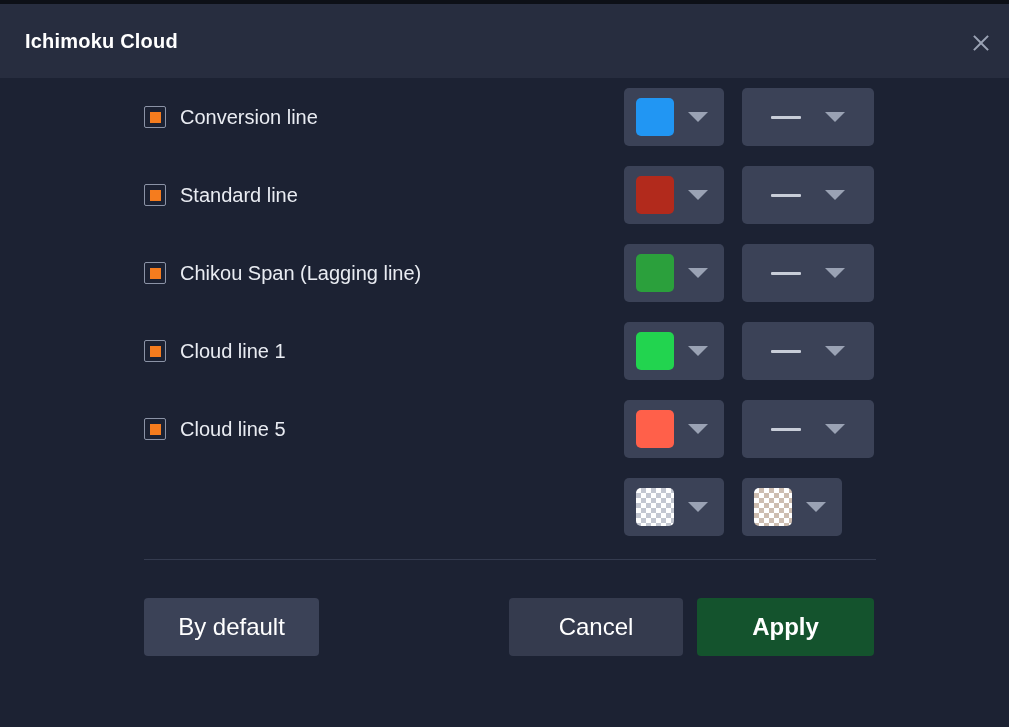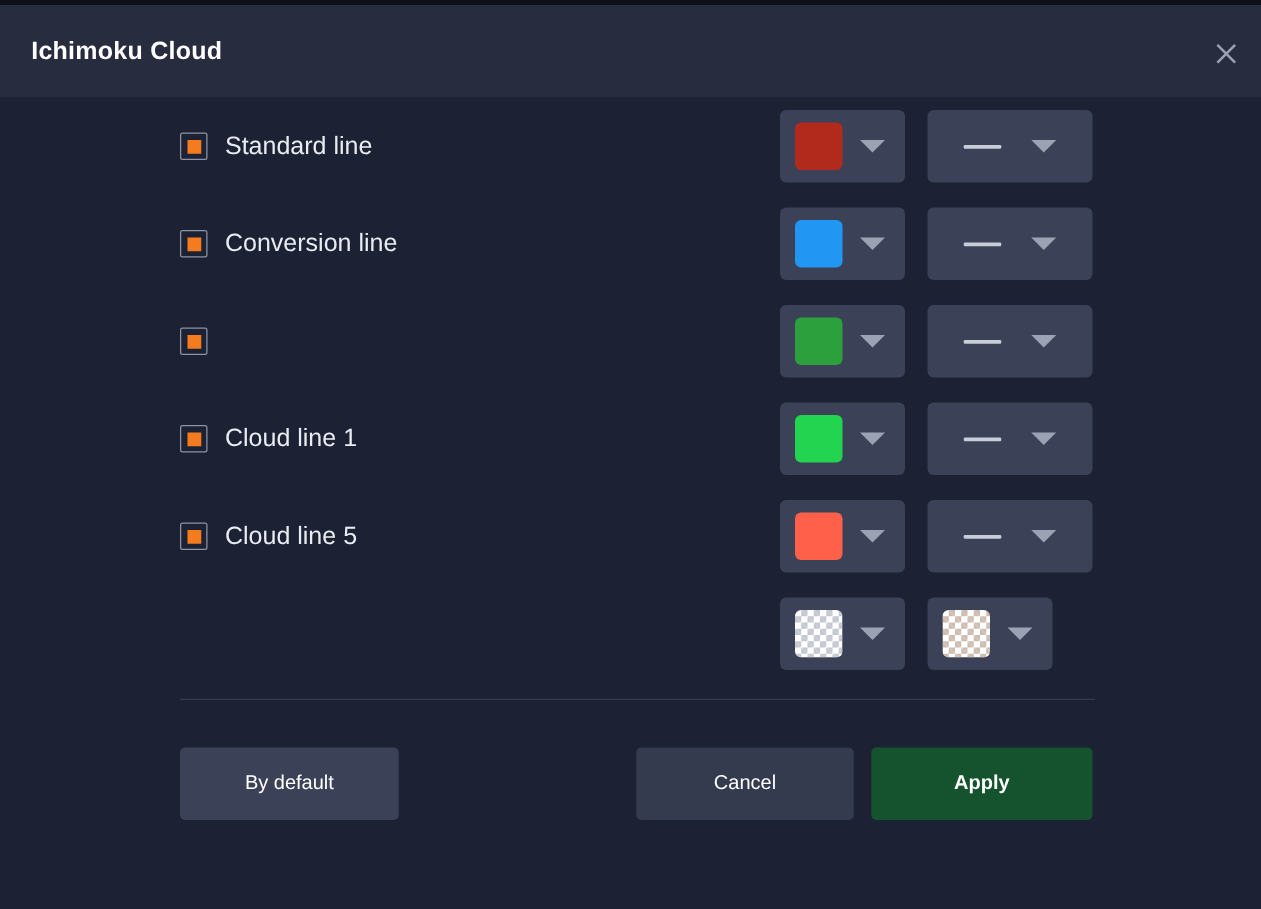--- a/index.html
+++ b/index.html
@@ -197,21 +197,21 @@
     width: 1009px;
     height: 70px;
   }
   .btn {
     position: absolute;
     height: 58px;
     border-radius: 4px;
     display: flex;
     align-items: center;
     justify-content: center;
-    font-size: 16px;
+    font-size: 24px;
     color: #ffffff;
     cursor: pointer;
     box-sizing: border-box;
     user-select: none;
   }
   .btn-default {
     left: 144px;
     width: 175px;
     background: #3b4257;
   }
@@ -247,58 +247,59 @@
 
   <div class="content">
 
     <div class="rows">
 
       <div class="row">
         <div class="row-left">
           <div class="checkbox">
             <div class="mark"></div>
           </div>
+          <div class="row-label">Conversion line</div>
+        </div>
+        <div class="controls">
+          <div class="ctl ctl-color">
+            <div class="swatch" style="background:#2196f3"></div>
+            <div class="caret"></div>
+          </div>
+          <div class="ctl ctl-style">
+            <div class="line-preview"></div>
+            <div class="caret"></div>
+          </div>
+        </div>
+      </div>
+
+      <div class="row">
+        <div class="row-left">
+          <div class="checkbox">
+            <div class="mark"></div>
+          </div>
           <div class="row-label">Standard line</div>
         </div>
         <div class="controls">
           <div class="ctl ctl-color">
             <div class="swatch" style="background:#b22a1c"></div>
             <div class="caret"></div>
           </div>
           <div class="ctl ctl-style">
             <div class="line-preview"></div>
             <div class="caret"></div>
           </div>
         </div>
       </div>
 
       <div class="row">
         <div class="row-left">
           <div class="checkbox">
             <div class="mark"></div>
           </div>
-          <div class="row-label">Conversion line</div>
-        </div>
-        <div class="controls">
-          <div class="ctl ctl-color">
-            <div class="swatch" style="background:#2196f3"></div>
-            <div class="caret"></div>
-          </div>
-          <div class="ctl ctl-style">
-            <div class="line-preview"></div>
-            <div class="caret"></div>
-          </div>
-        </div>
-      </div>
-
-      <div class="row">
-        <div class="row-left">
-          <div class="checkbox">
-            <div class="mark"></div>
-          </div>
+          <div class="row-label">Chikou Span (Lagging line)</div>
         </div>
         <div class="controls">
           <div class="ctl ctl-color">
             <div class="swatch" style="background:#2ba03c"></div>
             <div class="caret"></div>
           </div>
           <div class="ctl ctl-style">
             <div class="line-preview"></div>
             <div class="caret"></div>
           </div>

